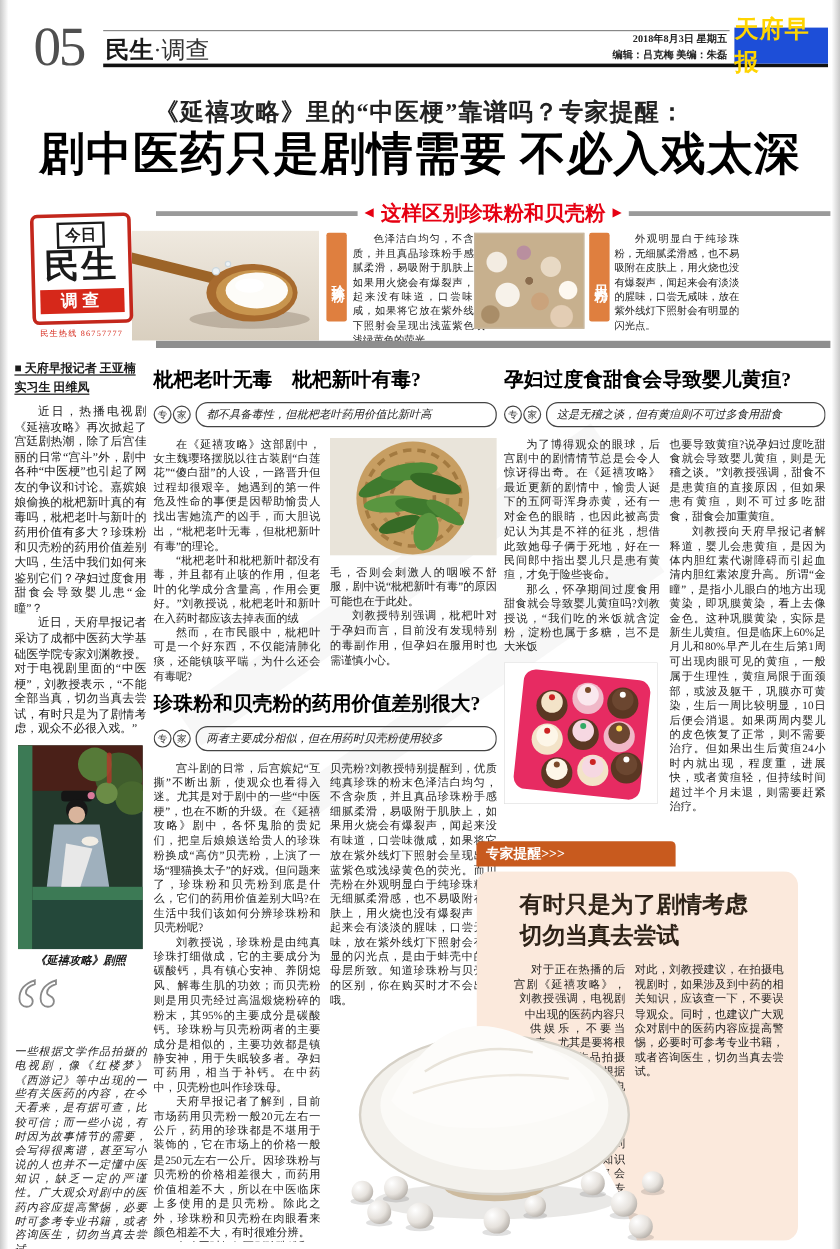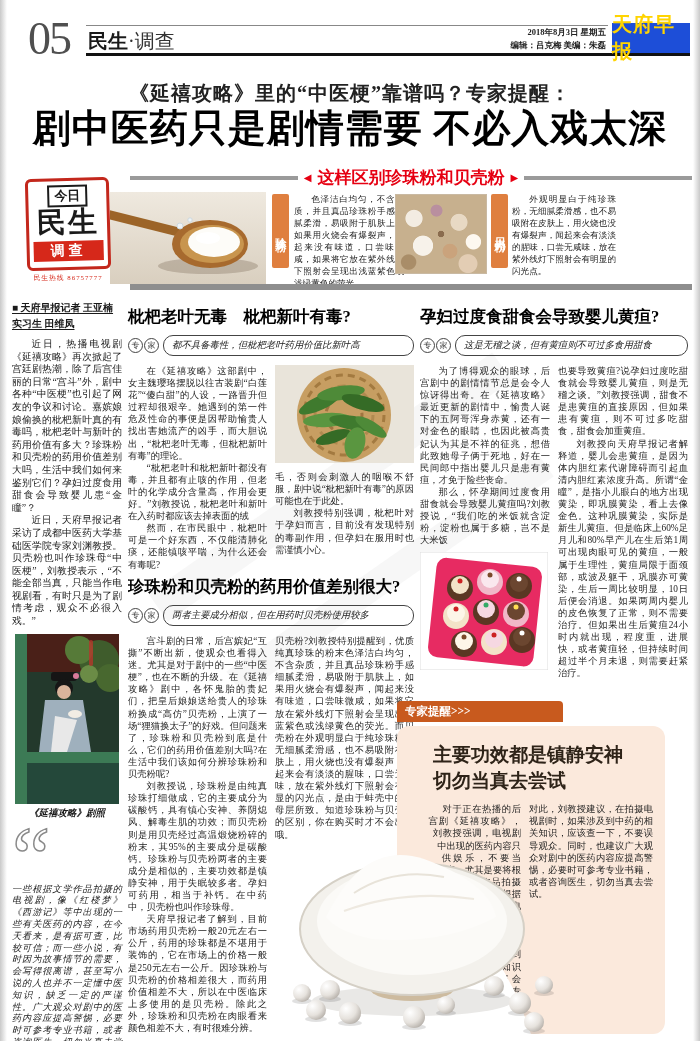--- a/index.html
+++ b/index.html
@@ -161,21 +161,21 @@
     <div class="stamp-diaocha">调查</div>
   </div>
   <div class="hotline">民生热线 86757777</div>
 </div>
 
 <div class="abs sidebar">
   <div class="byline">■ 天府早报记者 王亚楠</div>
   <div class="byline">实习生 田维凤</div>
   <div class="intro">
       <p>近日，热播电视剧《延禧攻略》再次掀起了宫廷剧热潮，除了后宫佳丽的日常“宫斗”外，剧中各种“中医梗”也引起了网友的争议和讨论。嘉嫔娘娘偷换的枇杷新叶真的有毒吗，枇杷老叶与新叶的药用价值有多大？珍珠粉和贝壳粉的药用价值差别大吗，生活中我们如何来鉴别它们？孕妇过度食用甜食会导致婴儿患“金瞳”？</p>
-      <p>近日，天府早报记者采访了成都中医药大学基础医学院专家刘渊教授。贝壳粉也叫作珍珠母“中医梗”，刘教授表示，“不能全部当真，只能当作电视剧看，有时只是为了剧情考虑，观众不必很入戏。”</p>
+      <p>近日，天府早报记者采访了成都中医药大学基础医学院专家刘渊教授。对于电视剧里面的“中医梗”，刘教授表示，“不能全部当真，切勿当真去尝试，有时只是为了剧情考虑，观众不必很入戏。”</p>
     </div>
   <svg class="stillimg" viewBox="0 0 104 170" width="104" height="170">
     <rect width="104" height="170" fill="#23392c"></rect>
     <rect x="0" y="0" width="104" height="38" fill="#4a2018"></rect>
     <circle cx="84" cy="26" r="20" fill="#3f5c2c"></circle>
       <circle cx="64" cy="16" r="14" fill="#567a38"></circle>
     <circle cx="95" cy="44" r="14" fill="#48682f"></circle>
       <circle cx="74" cy="40" r="9" fill="#6b8c46"></circle>
     <rect x="74" y="6" width="4" height="26" rx="2" fill="#b4372a" opacity="0.8"></rect>
     <rect x="0" y="0" width="12" height="170" fill="#3c7a55"></rect>
@@ -304,21 +304,21 @@
         <p>也要导致黄疸?说孕妇过度吃甜食就会导致婴儿黄疸，则是无稽之谈。”刘教授强调，甜食不是患黄疸的直接原因，但如果患有黄疸，则不可过多吃甜食，甜食会加重黄疸。</p>
         <p>刘教授向天府早报记者解释道，婴儿会患黄疸，是因为体内胆红素代谢障碍而引起血清内胆红素浓度升高。所谓“金瞳”，是指小儿眼白的地方出现黄染，即巩膜黄染，看上去像金色。这种巩膜黄染，实际是新生儿黄疸。但是临床上60%足月儿和80%早产儿在生后第1周可出现肉眼可见的黄疸，一般属于生理性，黄疸局限于面颈部，或波及躯干，巩膜亦可黄染，生后一周比较明显，10日后便会消退。如果两周内婴儿的皮色恢复了正常，则不需要治疗。但如果出生后黄疸24小时内就出现，程度重，进展快，或者黄疸轻，但持续时间超过半个月未退，则需要赶紧治疗。</p>
       </div>
   </div>
 </div>
 
 <div class="abs reminder">
   <div class="rem-banner">专家提醒&gt;&gt;&gt;</div>
   <div class="rem-box">
     <div class="rem-title">
-      <div>主要功效都是镇静安神</div>
+      <div>有时只是为了剧情考虑</div>
       <div>切勿当真去尝试</div>
     </div>
     <div class="rem-cols">
       <div class="col rem-col1">
         <div class="rem-spacer"></div>
         <div>
             <p>对于正在热播的后宫剧《延禧攻略》，刘教授强调，电视剧中出现的医药内容只供娱乐，不要当真，尤其是要将根据文学作品拍摄的电视剧和根据小说改编的电视剧区分开来。“因为严谨的文学作者，写到医药知识时都会参考专业书籍，这种可信的成分较高”，刘教授说，一些根据文学作</p>
           </div>
       </div>
       <div class="col cont rem-col2">

